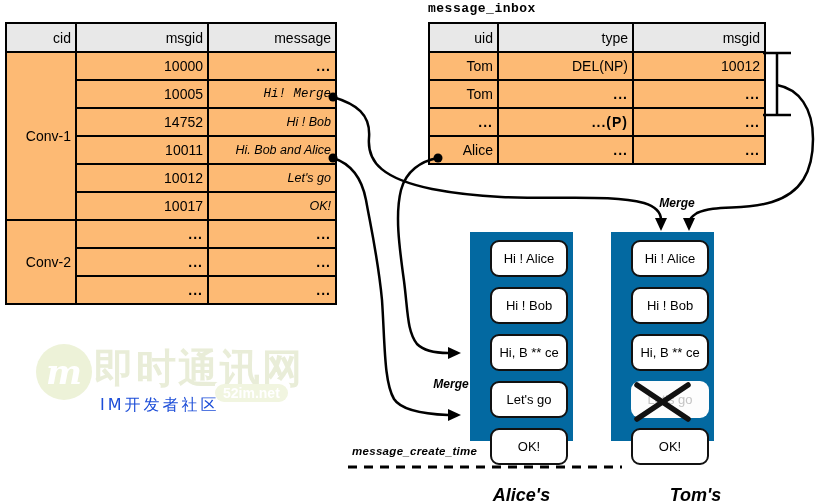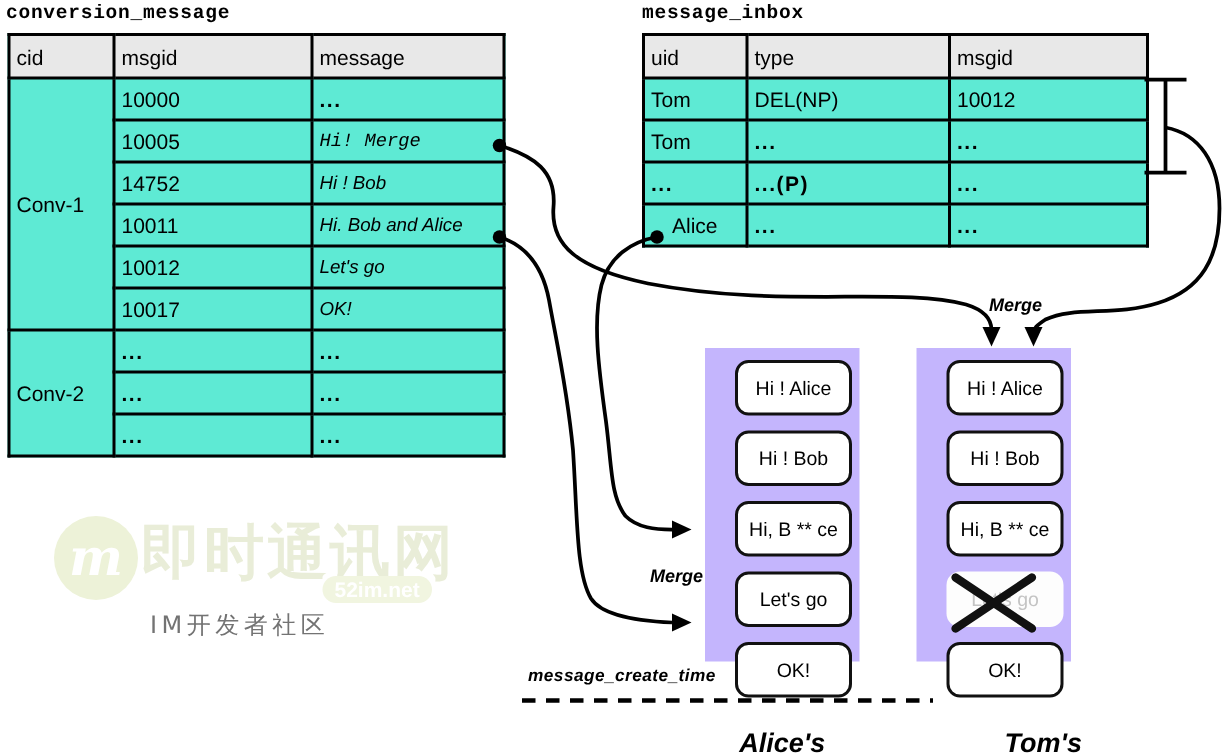--- a/index.html
+++ b/index.html
@@ -5,32 +5,32 @@
   html,body{margin:0;padding:0;background:#fff;}
   #canvas{position:relative;width:819px;height:502px;background:#ffffff;overflow:hidden;
           font-family:"Liberation Sans", sans-serif;color:#000;}
 
   
   .wm{position:absolute;z-index:1;}
   .wm-circle{left:36px;top:344px;width:56px;height:56px;border-radius:50%;
              background:#edf2d8;display:flex;align-items:center;justify-content:center;
              font:italic bold 34px "DejaVu Serif", serif;color:#ffffff;}
   .wm-title{left:94px;top:341px;font:bold 40px "DejaVu Sans", sans-serif;color:#e9edd8;letter-spacing:2px;text-align:right;}
-  .wm-sub{left:100px;top:407px;font:16px "DejaVu Sans", sans-serif;color:#737373;letter-spacing:3px;}
+  .wm-sub{left:100px;top:395px;font:16px "DejaVu Sans", sans-serif;color:#1d4ed8;letter-spacing:3px;}
   .wm-badge{left:215px;top:384px;background:#f1f5e0;color:#ffffff;border-radius:10px;
             padding:1px 8px;font:bold 14px "Liberation Sans", sans-serif;}
 
   
   .tbl-title{position:absolute;z-index:4;font:bold 13px "Liberation Mono", monospace;letter-spacing:0.5px;}
   #title-left{left:4px;top:1px;}
   #title-right{left:428px;top:1px;}
 
   
-  table.tbl{position:absolute;z-index:4;border-collapse:collapse;background:#5eead4;
-            font-size:14px;text-align:left;}
+  table.tbl{position:absolute;z-index:4;border-collapse:collapse;background:#fdba74;
+            font-size:14px;text-align:right;}
   table.tbl th, table.tbl td{border:2px solid #000;padding:0 4px;}
   table.tbl th{background:#e8e8e8;font-weight:normal;height:27px;}
   #tbl-conv{left:5px;top:22px;}
   #tbl-conv td{height:26px;}
   #tbl-conv .col-cid{width:60px;}
   #tbl-conv .col-msgid{width:122px;}
   #tbl-conv .col-msg{width:118px;}
   #tbl-inbox{left:428px;top:22px;}
   #tbl-inbox td{height:26px;}
   #tbl-inbox .col-uid{width:59px;}
@@ -38,21 +38,21 @@
   #tbl-inbox .col-msgid2{width:122px;}
   td.msg{font-style:italic;font-size:12.5px;}
   td.msg-mono{font-style:italic;font-size:12.5px;font-family:"Liberation Mono", monospace;}
   td.dots{font-weight:bold;letter-spacing:1px;}
   #cell-alice{padding-left:18px;}
 
   
   #dash-layer{position:absolute;left:0;top:0;z-index:3;pointer-events:none;}
 
   
-  .strip{position:absolute;top:232px;width:103px;height:209px;background:#c4b5fd;
+  .strip{position:absolute;top:232px;width:103px;height:209px;background:#0369a1;
          box-sizing:border-box;padding-top:8px;padding-left:15px;}
   #strip-alice{left:470px;}
   #strip-tom{left:611px;}
   .msg-box{position:relative;z-index:5;width:78px;height:37px;margin:0 auto 10px auto;
            background:#ffffff;border:2.5px solid #111;border-radius:9px;box-sizing:border-box;
            display:flex;align-items:center;justify-content:center;font-size:13px;}
   .msg-box.deleted{border:none;background:#fdfdfd;color:#c4c4c4;}
 
   
   #wires{position:absolute;left:0;top:0;z-index:6;pointer-events:none;}
@@ -70,21 +70,20 @@
 </head>
 <body>
 
 <div id="canvas">
 
   <div class="wm wm-circle">m</div>
   <div class="wm wm-title">即时通讯网</div>
   <div class="wm wm-sub">IM开发者社区</div>
   <div class="wm wm-badge">52im.net</div>
 
-  <div class="tbl-title" id="title-left">conversion_message</div>
   <div class="tbl-title" id="title-right">message_inbox</div>
 
   <table class="tbl" id="tbl-conv">
     <tbody>
         <tr>
       <th class="col-cid">cid</th>
       <th class="col-msgid">msgid</th>
       <th class="col-msg">message</th>
     </tr>
     <tr>

